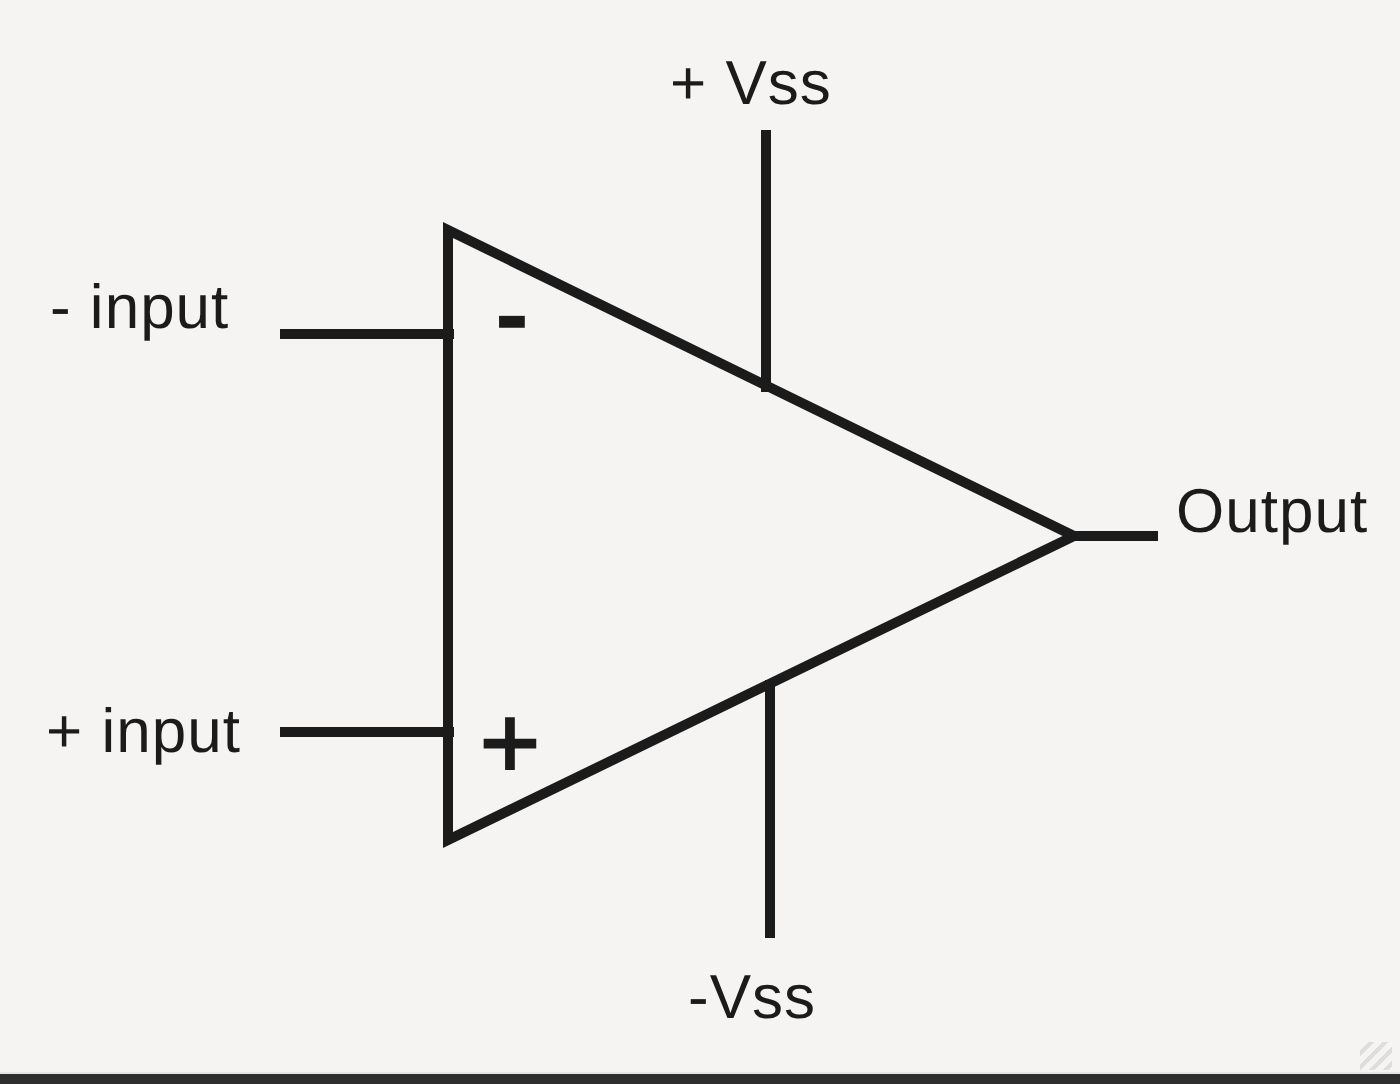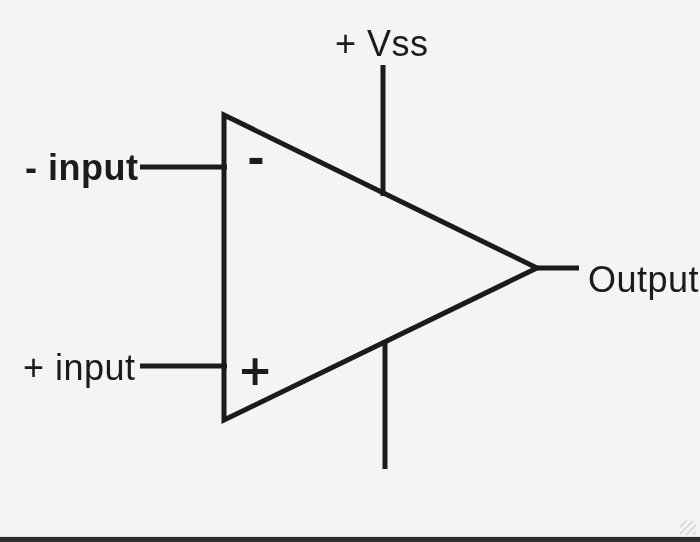--- a/index.html
+++ b/index.html
@@ -24,21 +24,21 @@
   }
   .schematic .body{stroke-linejoin:miter;}
   .schematic .sym{
     font-family:"DejaVu Sans",sans-serif;
     font-weight:bold;
     font-size:42px;
     fill:var(--line);
   }
   .label{
     position:absolute;
-    font-size:36px;
+    font-size:31px;
     line-height:1;
     color:var(--text);
     white-space:pre;
     letter-spacing:0.5px;
   }
   .bottom-bar{
     position:absolute;
     left:0;right:0;bottom:0;
     height:5px;
     background:var(--bar);
@@ -70,22 +70,23 @@
     <line class="wire" x1="383" y1="65" x2="383" y2="196"></line>
     <line class="wire" x1="385" y1="340" x2="385" y2="469"></line>
     <line class="wire" x1="537" y1="268" x2="579" y2="268"></line>
 
     <text class="sym" x="256" y="173" text-anchor="middle">-</text>
     <text class="sym" x="255" y="385" text-anchor="middle">+</text>
   </svg>
 
   <div class="label" style="left:335px;top:26px;">+ Vss</div>
 
-  <div class="label" style="left:25px;top:150px;font-weight:bold;">- input</div>
+  <div class="label" style="left:25px;top:138px;">- input</div>
 
   <div class="label" style="left:23px;top:350px;">+ input</div>
 
-  <div class="label" style="left:588px;top:262px;">Output</div>
+  <div class="label" style="left:588px;top:240px;">Output</div>
 
+  <div class="label" style="left:344px;top:483px;">-Vss</div>
 
   <div class="resize-grip"></div>
   <div class="bottom-bar"></div>
 </div>
 
 </body></html>

